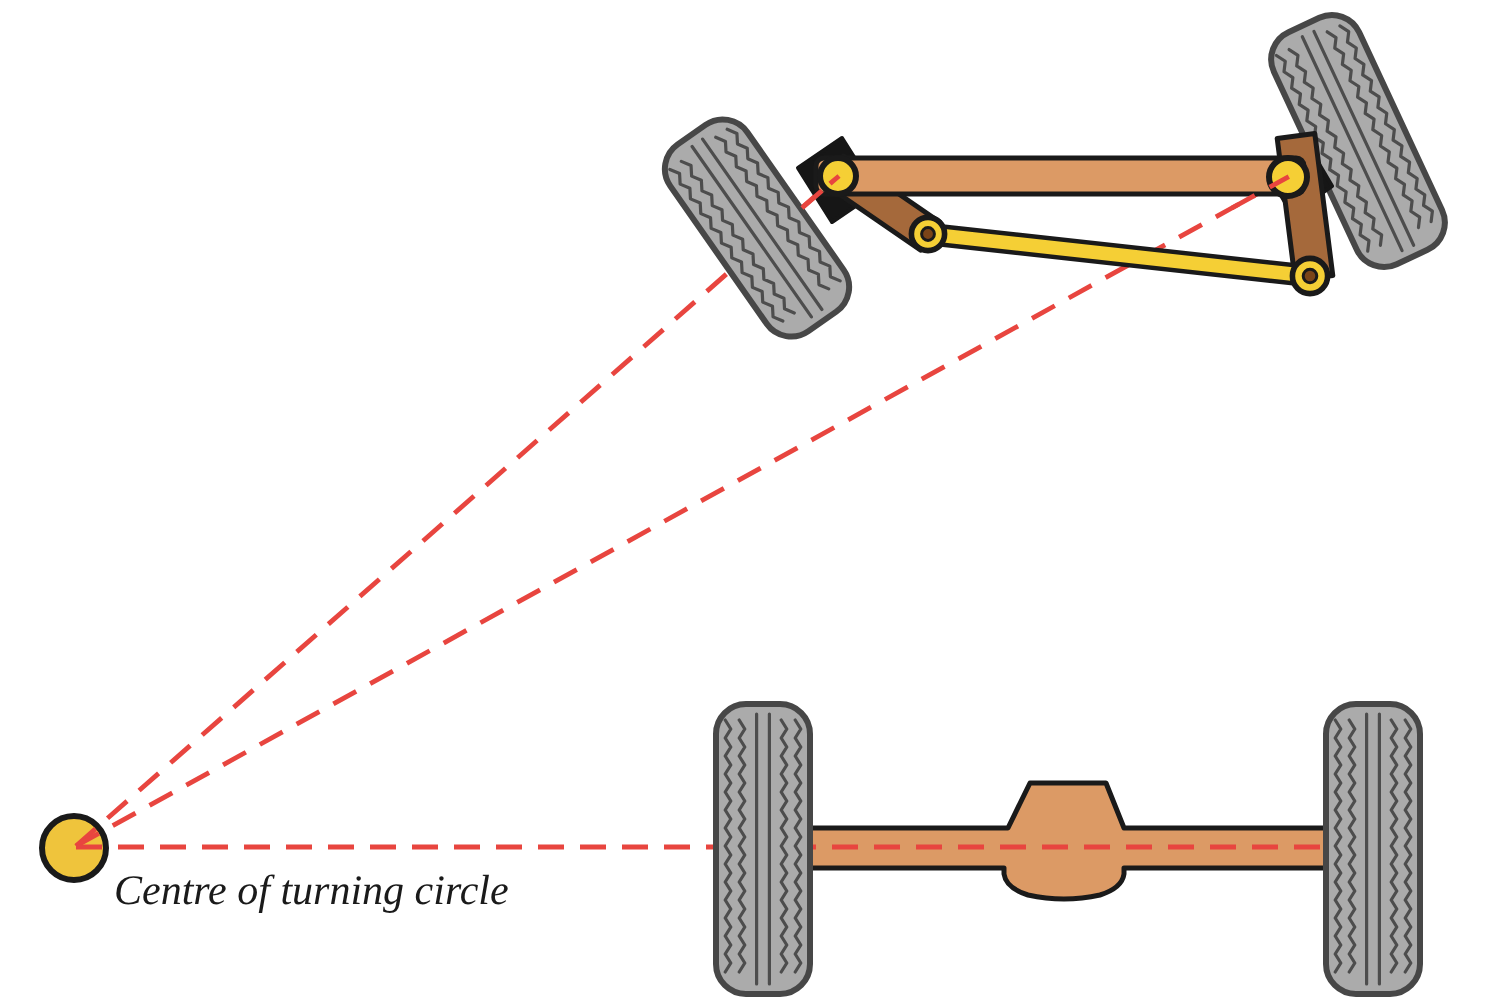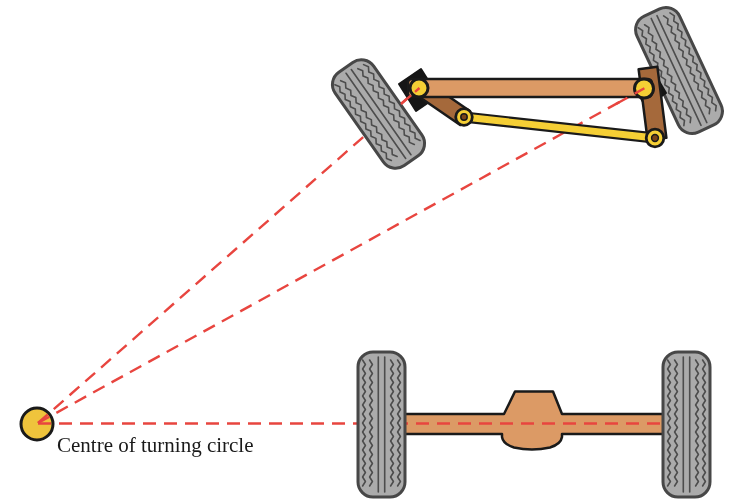--- a/index.html
+++ b/index.html
@@ -2,20 +2,21 @@
 <html style="--bg: #ffffff; --dash-red: #e8453f; --tire-gray: #ababab; --tire-outline: #474747; --tread: #4d4d4d; --axle-tan: #dc9a65; --knuckle-brown: #a5693b; --hub-black: #161616; --link-yellow: #f5cf35; --centre-yellow: #efc43c; --pivot-hole: #7a4418; --outline: #1a1a1a; --label-color: #1a1a1a;"><head>
 <meta charset="utf-8">
 <style>
   html,body{margin:0;padding:0;background:#fff;}
   .canvas{
     position:relative;
     width:750px;height:500px;
     background:var(--bg,#fff);
     overflow:hidden;
     font-family:"Liberation Serif","DejaVu Serif",serif;
+    font-style:italic;
   }
   svg{display:block;}
   .tire{fill:var(--tire-gray);stroke:var(--tire-outline);stroke-width:3;}
   .tread{stroke:var(--tread);stroke-width:1.6;fill:none;stroke-linejoin:round;stroke-linecap:round;}
   .dash{stroke:var(--dash-red);stroke-width:2.4;stroke-dasharray:13 8;fill:none;}
   .soliddash{stroke:var(--dash-red);stroke-width:2.4;fill:none;}
   .tan{fill:var(--axle-tan);stroke:var(--outline);stroke-width:2.5;stroke-linejoin:round;}
   .brown{fill:var(--knuckle-brown);stroke:var(--outline);stroke-width:2.5;stroke-linejoin:round;}
   .hub{fill:var(--hub-black);stroke:var(--hub-black);stroke-width:2;stroke-linejoin:round;}
   .yellow{fill:var(--link-yellow);stroke:var(--outline);}

